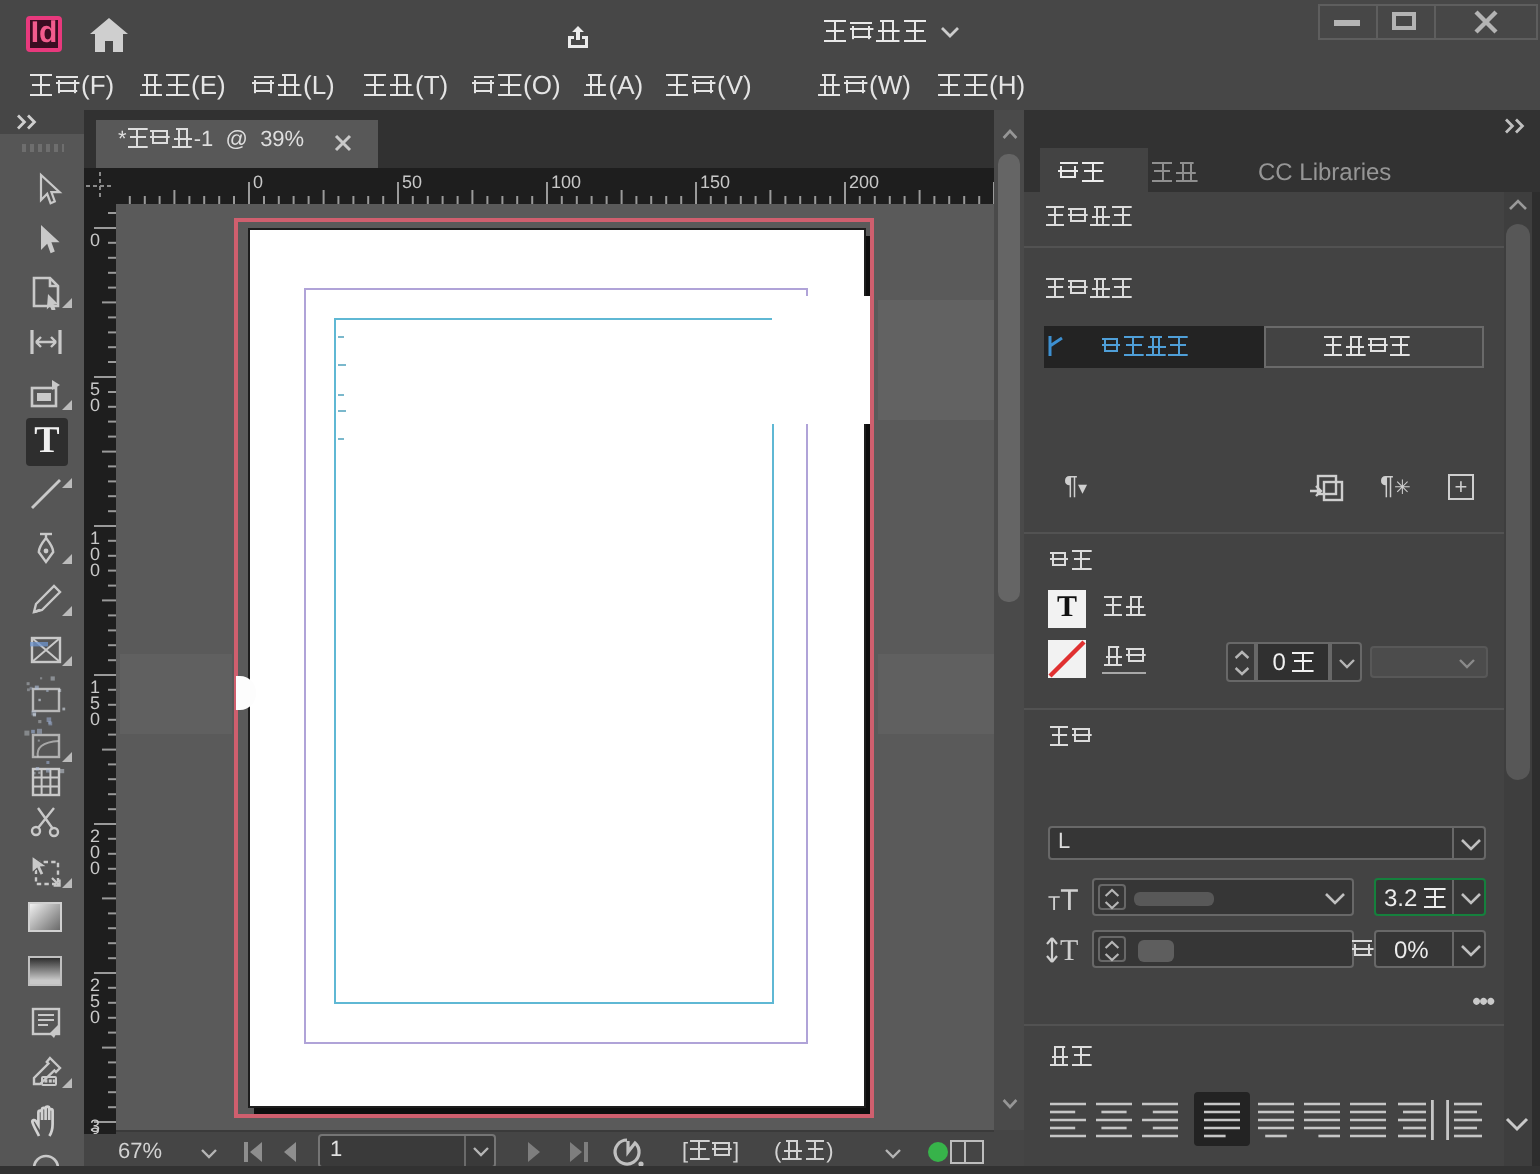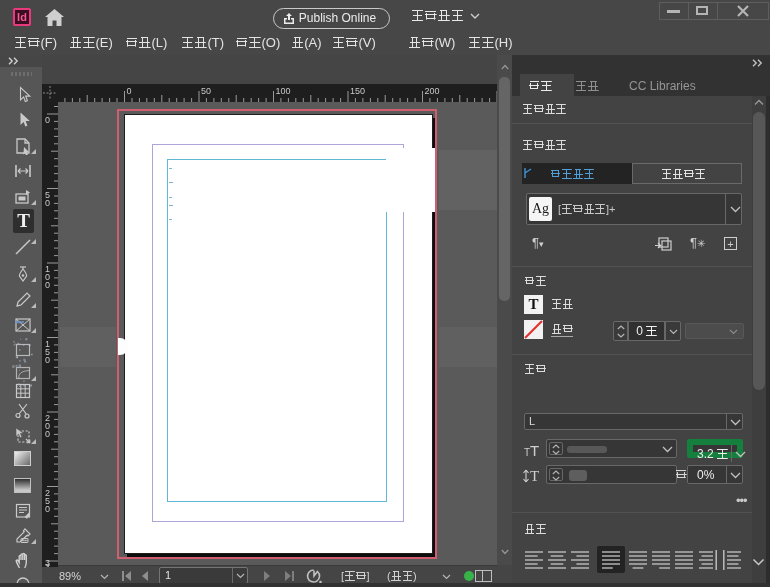--- a/index.html
+++ b/index.html
@@ -8,25 +8,24 @@
 
 i.g,i.h,i.k{display:inline-block;width:.88em;height:.86em;margin:0 .07em;vertical-align:-.08em}
 i.g{background:linear-gradient(currentColor,currentColor) 50% 0/100% 1px no-repeat,linear-gradient(currentColor,currentColor) 50% 48%/84% 1px no-repeat,linear-gradient(currentColor,currentColor) 50% 100%/100% 1px no-repeat,linear-gradient(currentColor,currentColor) 50% 50%/1px 100% no-repeat}
 i.h{background:linear-gradient(currentColor,currentColor) 50% 8%/92% 1px no-repeat,linear-gradient(currentColor,currentColor) 50% 44%/100% 1px no-repeat,linear-gradient(currentColor,currentColor) 50% 82%/80% 1px no-repeat,linear-gradient(currentColor,currentColor) 12% 60%/1px 60% no-repeat,linear-gradient(currentColor,currentColor) 88% 60%/1px 60% no-repeat}
 i.k{background:linear-gradient(currentColor,currentColor) 50% 0/62% 1px no-repeat,linear-gradient(currentColor,currentColor) 50% 100%/100% 1px no-repeat,linear-gradient(currentColor,currentColor) 28% 50%/1px 84% no-repeat,linear-gradient(currentColor,currentColor) 72% 50%/1px 84% no-repeat,linear-gradient(currentColor,currentColor) 50% 55%/90% 1px no-repeat}
 </style></head>
 <body>
 <div id="app">
 
 <div class="abs" id="titlebar" style="left:0;top:0;width:770px;height:30px;background:#474747">
- <div class="abs" style="left:13px;top:8px;width:18px;height:18px;background:#3a0d22;border:2px solid #e8397d;border-radius:2px;color:#f25c8e;font-size:11px;font-weight:bold;line-height:14px;text-align:center">Id</div>
+ <div class="abs" style="left:13px;top:8px;width:18px;height:18px;background:#3a0d22;border:2px solid #e8397d;border-radius:2px;color:#f25c8e;font-size:15px;font-weight:bold;line-height:14px;text-align:center">Id</div>
  <svg class="abs" style="left:45px;top:9px" width="19" height="17" viewBox="0 0 19 17">
         <path d="M9.5 0L0 8h2.5v9h5v-5.5h4V17h5V8H19L9.5 0z" fill="#cfcfcf"></path>
       </svg>
- <div class="abs" style="left:273px;top:8px;width:117px;height:21px;border:1px solid #c9c9c9;border-radius:11px;color:#ececec;font-size:12px;line-height:19px;text-align:center;padding-left:12px">Publish Online</div>
  <svg class="abs" style="left:283px;top:13px" width="12" height="12" viewBox="0 0 12 12">
         <path d="M6 0l3 3H7v4H5V3H3L6 0z" fill="#ececec"></path>
         <path d="M1 5v6h10V5H8v1.5h1.5v3h-7v-3H4V5H1z" fill="#ececec"></path>
       </svg>
  <div class="abs" style="left:411px;top:8px;color:#e8e8e8;font-size:13px"><i class="g"></i><i class="h"></i><i class="k"></i><i class="g"></i></div>
  <svg class="abs" style="left:470px;top:13px" width="10" height="6" viewBox="0 0 10 6">
         <path d="M1 1l4 4 4-4" stroke="#cccccc" stroke-width="1.4" fill="none"></path>
       </svg>
  <div class="abs" style="left:659px;top:2px;width:110px;height:18px;border:1px solid #5e5e5e"></div>
  <div class="abs" style="left:688px;top:2px;width:1px;height:18px;background:#5e5e5e"></div>
@@ -187,20 +186,27 @@
         <rect x="13.5" y="289.2" width="1.4" height="1.4" fill="#d8e0ea" opacity="0.35"></rect>
         <rect x="29.1" y="289.5" width="1.5" height="1.5" fill="#d8e0ea" opacity="0.50"></rect>
         <rect x="18.5" y="309.4" width="2.5" height="2.5" fill="#aebdd6" opacity="0.51"></rect>
         <rect x="30.0" y="329.5" width="2.1" height="2.1" fill="#cdd5e0" opacity="0.49"></rect>
         <rect x="19.1" y="305.0" width="1.6" height="1.6" fill="#d8e0ea" opacity="0.37"></rect>
         <rect x="14.8" y="288.4" width="1.5" height="1.5" fill="#aebdd6" opacity="0.39"></rect>
         <rect x="15" y="266" width="9" height="2.2" fill="#6f96cf" opacity="0.75"></rect>
       </svg>
     </div>
 
+<div class="abs" id="tabbar" style="left:42px;top:55px;width:455px;height:29px;background:#313131">
+ <div class="abs" style="left:6px;top:5px;width:141px;height:24px;background:#585858"></div>
+ <div class="abs" style="left:17px;top:9px;font-size:11px;color:#dedede">*<i class="g"></i><i class="h"></i><i class="k"></i>-1&nbsp; @&nbsp; 39%</div>
+ <svg class="abs" style="left:125px;top:12px" width="9" height="9" viewBox="0 0 9 9">
+        <path d="M1 1 L8 8 M8 1 L1 8" stroke="#c9c9c9" stroke-width="1.5"></path>
+      </svg>
+</div>
 
 <div class="abs" id="corner" style="left:42px;top:84px;width:16px;height:18px;background:#1e1e1e"><svg width="16" height="18" viewBox="0 0 16 18">
         <path d="M8 2 v14 M1 9 h14" stroke="#8a8a8a" stroke-width="1" stroke-dasharray="2 1.5"></path>
       </svg></div>
 <div class="abs" id="hruler" style="left:58px;top:84px;width:439px;height:18px;background:#1e1e1e;overflow:hidden"><svg width="439" height="18" viewBox="0 0 439 18">
         <path d="M6.9 14 V18" stroke="#9a9a9a" stroke-width="1"></path>
         <path d="M14.4 14 V18" stroke="#9a9a9a" stroke-width="1"></path>
         <path d="M21.8 14 V18" stroke="#9a9a9a" stroke-width="1"></path>
         <path d="M29.2 11 V18" stroke="#9a9a9a" stroke-width="1"></path>
         <path d="M36.7 14 V18" stroke="#9a9a9a" stroke-width="1"></path>
@@ -370,21 +376,21 @@
  <svg class="abs" style="left:4px;top:9px" width="8" height="6" viewBox="0 0 8 6">
         <path d="M0.8 5 L4 1.5 L7.2 5" stroke="#969696" stroke-width="1.3" fill="none"></path>
       </svg>
  <div class="abs" style="left:2px;top:22px;width:11px;height:224px;background:#656565;border-radius:5px"></div>
  <svg class="abs" style="left:4px;top:494px" width="8" height="6" viewBox="0 0 8 6">
         <path d="M0.8 1 L4 4.5 L7.2 1" stroke="#969696" stroke-width="1.3" fill="none"></path>
       </svg>
 </div>
 
 <div class="abs" id="statusbar" style="left:42px;top:565px;width:455px;height:22px;background:#454545;border-top:1px solid #3a3a3a;font-size:11px;color:#d2d2d2">
- <div class="abs" style="left:17px;top:4px">89%</div>
+ <div class="abs" style="left:17px;top:4px">67%</div>
  <svg class="abs" style="left:58px;top:8px" width="9" height="6" viewBox="0 0 9 6">
         <path d="M1 1 l3.5 3.5 L8 1" stroke="#b5b5b5" stroke-width="1.2" fill="none"></path>
       </svg>
  <svg class="abs" style="left:79px;top:5px" width="11" height="10" viewBox="0 0 11 10">
         <path d="M2 0 v10" stroke="#8e8e8e" stroke-width="2"></path>
         <path d="M10 0 v10 L4 5 Z" fill="#8e8e8e"></path>
       </svg>
  <svg class="abs" style="left:99px;top:5px" width="8" height="10" viewBox="0 0 8 10">
         <path d="M7 0 v10 L1 5 Z" fill="#8e8e8e"></path>
       </svg>
@@ -430,28 +436,20 @@
  <div class="abs" style="left:0px;top:68px;width:258px;height:1px;background:#525252"></div>
  <div class="abs" style="left:10px;top:84px"><i class="g"></i><i class="h"></i><i class="k"></i><i class="g"></i></div>
  <div class="abs" style="left:10px;top:108px;width:110px;height:21px;background:#232323"></div>
  <div class="abs" style="left:38px;top:113px;color:#4f9fd8"><i class="h"></i><i class="g"></i><i class="k"></i><i class="g"></i></div>
  <svg class="abs" style="left:11px;top:111px" width="10" height="14" viewBox="0 0 10 14">
         <path d="M2 2 v10 M2 7 l6-4" stroke="#3d8fd0" stroke-width="1.5" fill="none"></path>
       </svg>
  <div class="abs" style="left:120px;top:108px;width:110px;height:21px;background:#434343;border:1px solid #6a6a6a"></div>
  <div class="abs" style="left:149px;top:113px;color:#e2e2e2"><i class="g"></i><i class="k"></i><i class="h"></i><i class="g"></i></div>
 
- <div class="abs" style="left:14px;top:138px;width:216px;height:32px;background:#363636;border:1px solid #686868;border-radius:2px">
-  <div class="abs" style="left:2px;top:3px;width:23px;height:24px;background:#f5f5f5;border-radius:2px;color:#1a1a1a;font-family:'Liberation Serif',serif;font-size:14px;text-align:center;line-height:24px">Ag</div>
-  <div class="abs" style="left:31px;top:9px;color:#c9c9c9">[<i class="g"></i><i class="h"></i><i class="k"></i><i class="g"></i>]+</div>
-  <div class="abs" style="left:198px;top:0;width:1px;height:30px;background:#686868"></div>
-  <svg class="abs" style="left:203px;top:12px" width="11" height="7" viewBox="0 0 11 7">
-          <path d="M1 1 l4.5 4.5 L10 1" stroke="#c0c0c0" stroke-width="1.3" fill="none"></path>
-        </svg>
- </div>
 
  <div class="abs" style="left:20px;top:180px;font-size:13px;color:#cfcfcf">¶<span style="font-size:9px">▾</span></div>
  <svg class="abs" style="left:143px;top:182px" width="17" height="14" viewBox="0 0 17 14">
         <rect x="7" y="4" width="9" height="9" fill="none" stroke="#cfcfcf" stroke-width="1.2"></rect>
         <rect x="4" y="1" width="9" height="9" fill="none" stroke="#cfcfcf" stroke-width="1.2"></rect>
         <path d="M0 8.5 h5 M3 6 l2.5 2.5 L3 11" stroke="#cfcfcf" stroke-width="1.2" fill="none"></path>
       </svg>
  <div class="abs" style="left:178px;top:180px;font-size:13px;color:#cfcfcf">¶<span style="font-size:10px">✳</span></div>
  <div class="abs" style="left:212px;top:182px;width:13px;height:13px;border:1px solid #cfcfcf;color:#cfcfcf;font-size:11px;line-height:12px;text-align:center">+</div>
  <div class="abs" style="left:0px;top:211px;width:258px;height:1px;background:#525252"></div>
@@ -502,21 +500,21 @@
           </svg>
    <svg class="abs" style="left:2px;top:7px" width="8" height="5" viewBox="0 0 8 5">
             <path d="M0.8 1 L4 4 L7.2 1" stroke="#b5b5b5" stroke-width="1.1" fill="none"></path>
           </svg>
   </div>
   <div class="abs" style="left:20px;top:6px;width:40px;height:7px;background:rgba(190,190,190,0.25);border-radius:3px"></div>
   <svg class="abs" style="left:115px;top:6px" width="11" height="7" viewBox="0 0 11 7">
           <path d="M1 1 l4.5 4.5 L10 1" stroke="#c0c0c0" stroke-width="1.3" fill="none"></path>
         </svg>
  </div>
- <div class="abs" style="left:175px;top:384px;width:56px;height:19px;background:#363636;border:6px solid #15803d;border-radius:2px">
+ <div class="abs" style="left:175px;top:384px;width:56px;height:19px;background:#363636;border:1px solid #15803d;border-radius:2px">
   <div class="abs" style="left:4px;top:2px;color:#ececec;font-size:12px">3.2 <i class="g" style="margin:0"></i></div>
   <div class="abs" style="left:38px;top:0;width:1px;height:17px;background:#686868"></div>
   <svg class="abs" style="left:42px;top:6px" width="11" height="7" viewBox="0 0 11 7">
           <path d="M1 1 l4.5 4.5 L10 1" stroke="#c0c0c0" stroke-width="1.3" fill="none"></path>
         </svg>
  </div>
 
  <div class="abs" style="left:10px;top:413px;color:#cfcfcf"><svg width="8" height="14" viewBox="0 0 8 14" style="vertical-align:-2px">
           <path d="M4 1 v12 M4 1 l-2.5 3 M4 1 l2.5 3 M4 13 l-2.5-3 M4 13 l2.5-3" stroke="#cfcfcf" stroke-width="1.1" fill="none"></path>
         </svg><span style="font-size:15px;font-family:'Liberation Serif',serif">T</span></div>

